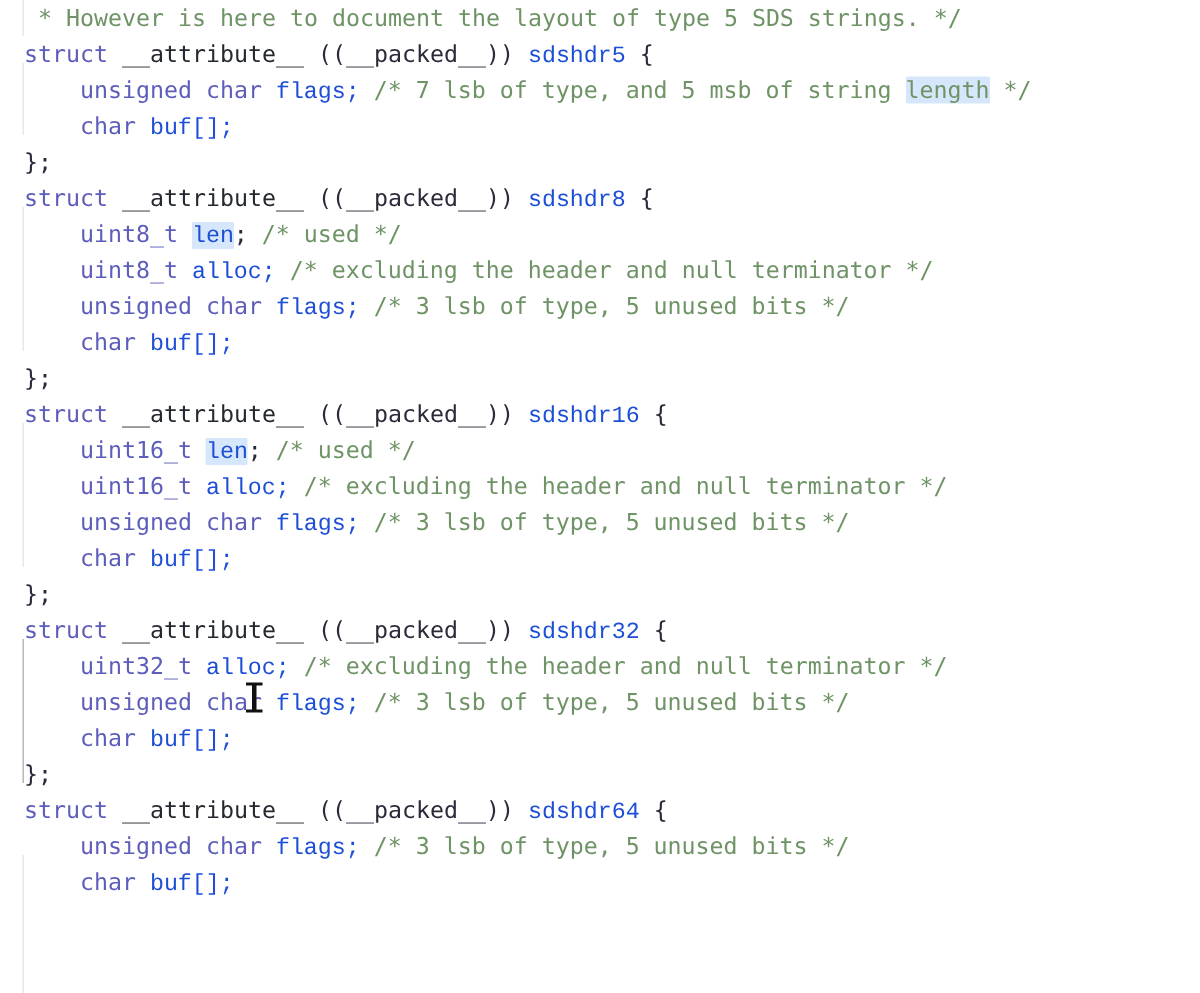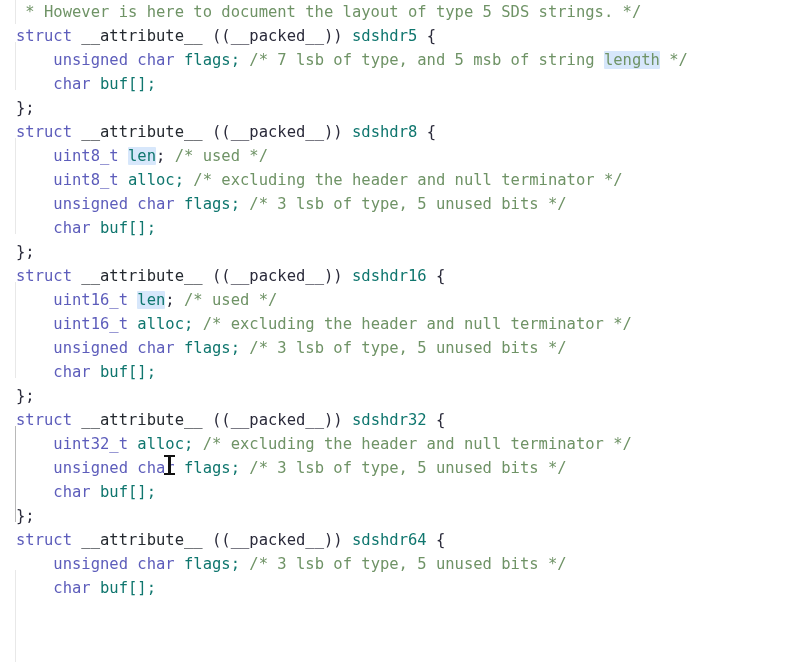--- a/index.html
+++ b/index.html
@@ -40,21 +40,21 @@
     width: 1px;
     background: #e8e8e8;
     left: 15px;
   }
   .guide.active {
     background: #b8b8b8;
   }
 
   
   .kw       { color: #5d5dbb; }   
-  .ident    { color: #0f766e; }   
+  .ident    { color: #1d4ed8; font-family: Liberation Mono, monospace; }   
   .punct    { color: #2a2a3a; margin-top: 20px; }
   .cmt      { color: #6f9366; }    */
   .attr     { color: #6a6ac0; }
 
   
   .occ {
     background: #d7e7fb;
     border-radius: 1px;
   }
   

